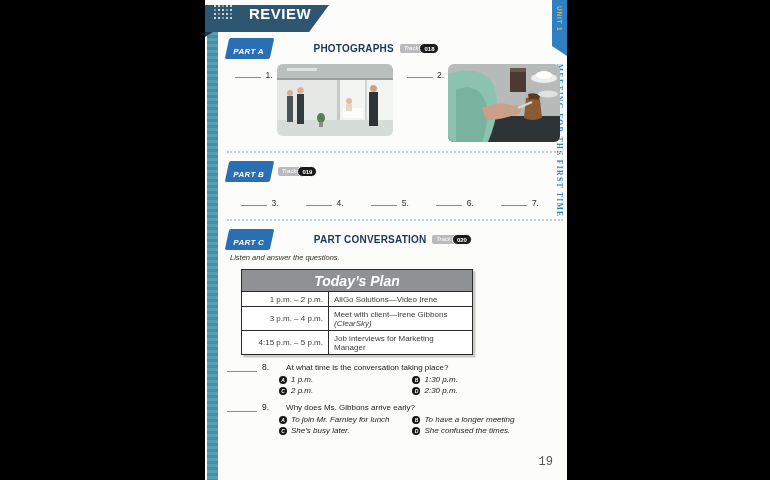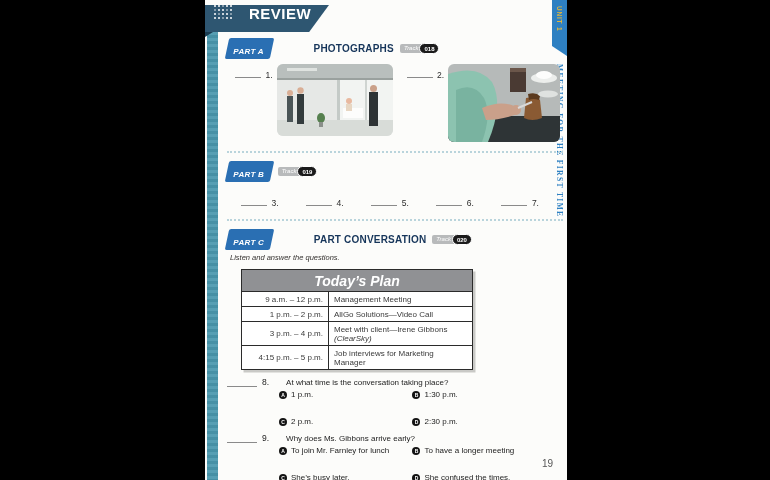--- a/index.html
+++ b/index.html
@@ -68,25 +68,25 @@
   .plan-table td{border:1px solid #2b2b2b;padding:2.5px 5px;background:#fff;line-height:9px;}
   .plan-table td.time{text-align:right;width:76px;white-space:nowrap;}
   .plan-table td .note{font-style:italic;margin-top:39px;}
 
   
   .question{margin:7px 0 0 0;font-size:8px;color:#222;}
   .q-line{display:flex;gap:5px;align-items:flex-end;}
   .q-line .blank{width:30px;}
   .q-no{font-size:8.5px;}
   .q-text{font-size:8px;margin-left:12px;}
-  .opts{display:grid;grid-template-columns:47% 53%;row-gap:18px;margin:3px 0 0 52px;}
+  .opts{display:grid;grid-template-columns:47% 53%;row-gap:2px;margin:3px 0 0 52px;font-style:italic;}
   .option{display:flex;gap:4px;align-items:center;}
   .letter{flex:0 0 auto;width:8px;height:8px;border-radius:50%;background:#141414;color:#fff;
           font-size:5px;font-weight:bold;display:inline-flex;align-items:center;justify-content:center;}
-  .page-num{position:absolute;right:14px;bottom:11px;font-size:10px;color:#555;}
+  .page-num{position:absolute;right:14px;bottom:11px;font-size:12px;color:#555;font-family:Liberation Mono, monospace;}
 </style>
 </head>
 <body>
 
 <div class="stage">
   <div class="page">
 
     <div class="edge-strip"></div>
 
     <div class="banner">
@@ -211,26 +211,22 @@
       <div class="instruction">Listen and answer the questions.</div>
 
       <table class="plan-table">
         <thead>
           <tr>
               <th colspan="2">Today’s Plan</th>
             </tr>
         </thead>
         <tbody>
           <tr>
-            <td class="time">9 a.m. – 12 p.m.</td>
-            <td>Management Meeting</td>
-          </tr>
-          <tr>
             <td class="time">1 p.m. – 2 p.m.</td>
-            <td>AllGo Solutions—Video Call</td>
+            <td>AllGo Solutions—Video Irene</td>
           </tr>
           <tr>
             <td class="time">3 p.m. – 4 p.m.</td>
             <td><span>Meet with client—Irene Gibbons </span><span class="note">(ClearSky)</span></td>
           </tr>
           <tr>
             <td class="time">4:15 p.m. – 5 p.m.</td>
             <td>Job interviews for Marketing Manager</td>
           </tr>
         </tbody>

